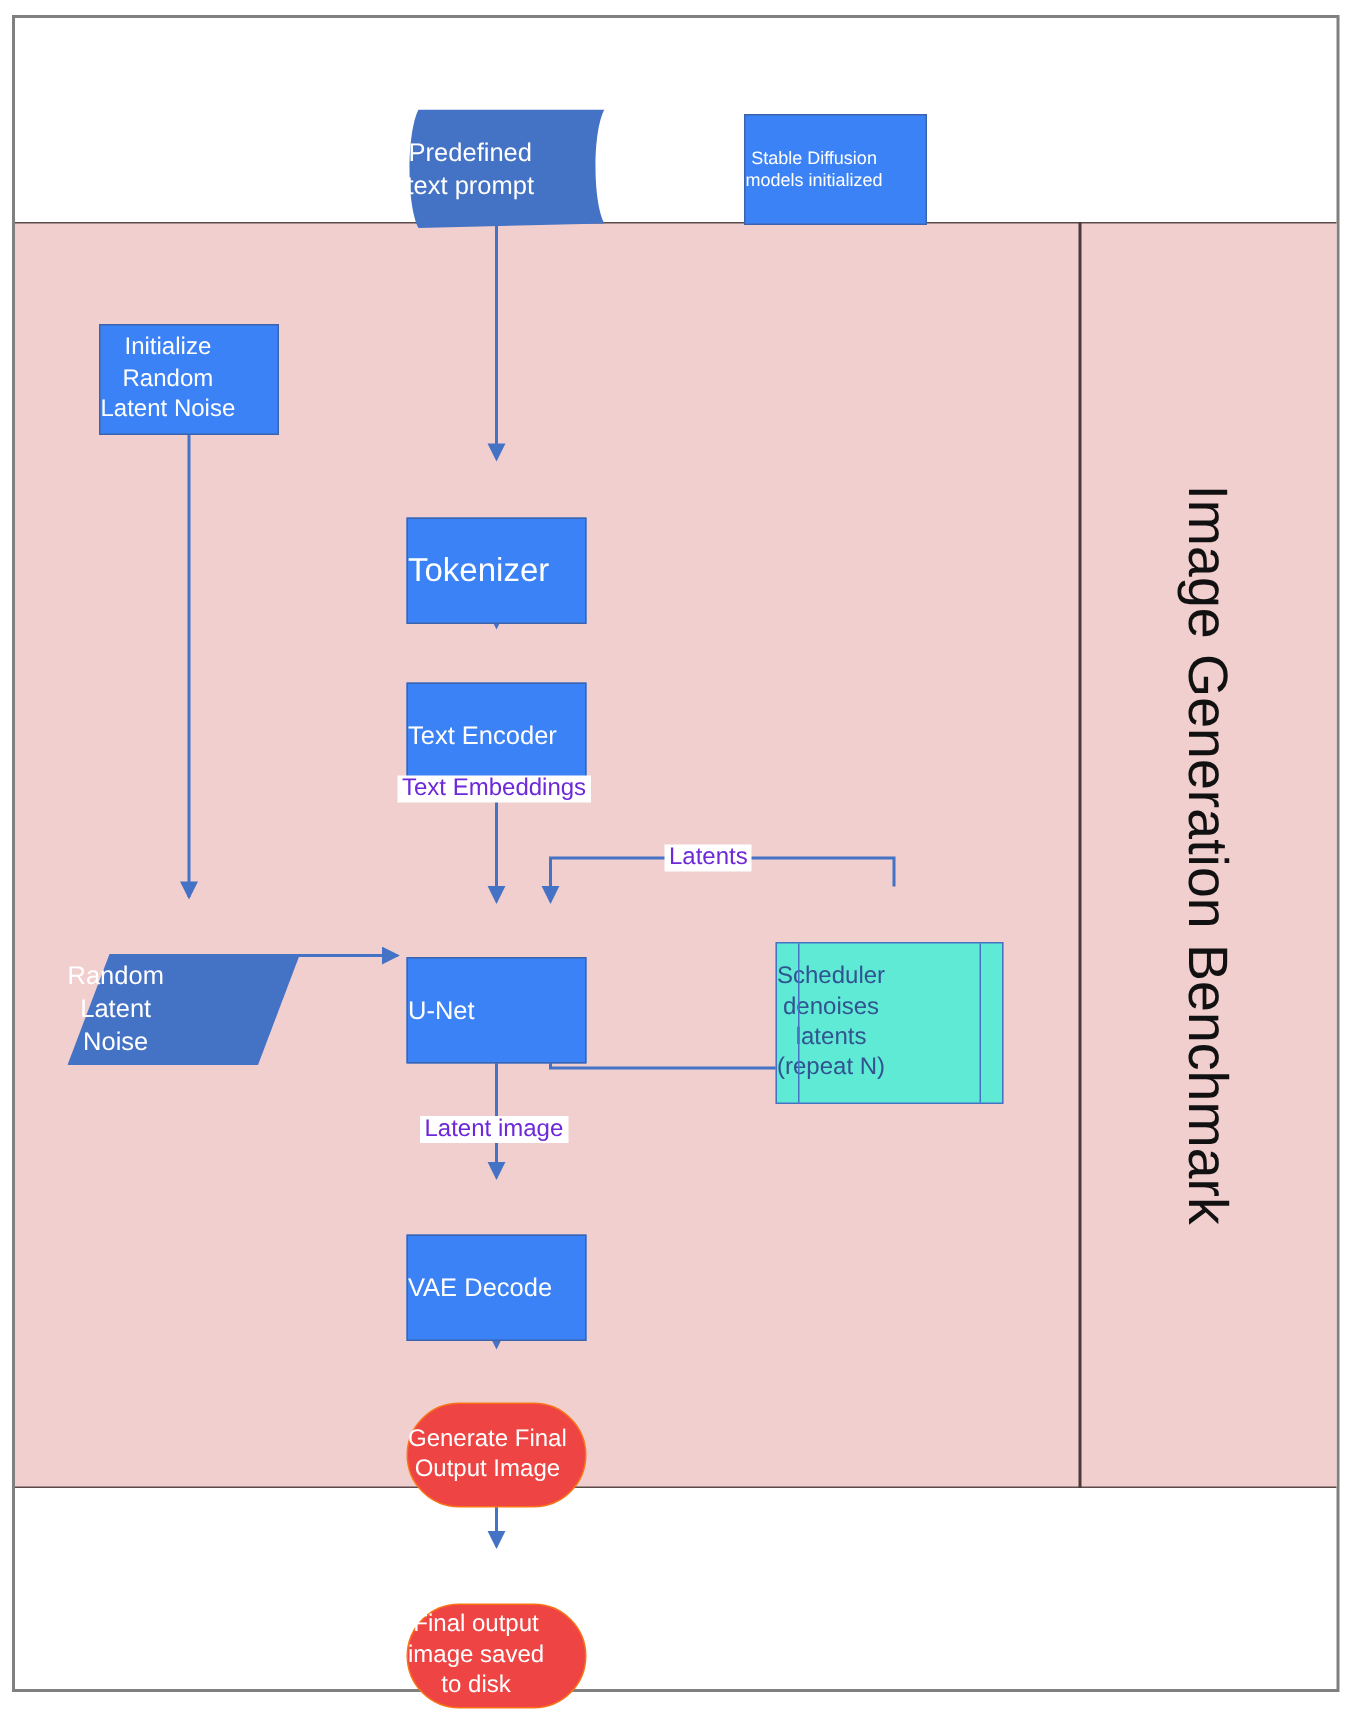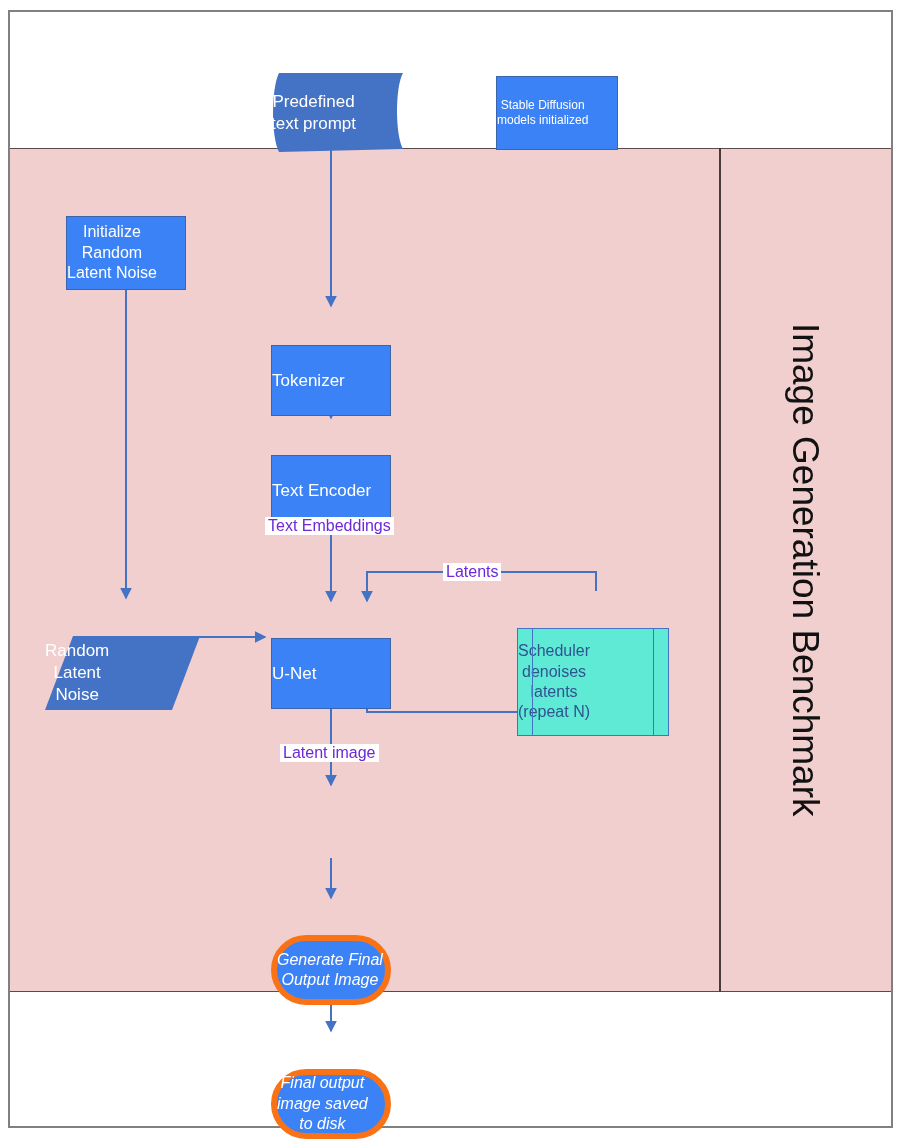--- a/index.html
+++ b/index.html
@@ -81,24 +81,23 @@
   .node-rect {
     background: #3b82f6;
     border: 1px solid #3c64ac;
   }
   .node-text {
     display: block;
     white-space: pre-line;
     line-height: 1.28;
   }
   .node-rounded {
-    background: #3b82f6;
-    border: 6px solid #f97316;
+    background: #ef4444;
+    border: 1px solid #f97316;
     border-radius: 40px;
-    font-style: italic;
   }
   
   .node-doc {
     background: transparent;
     border: none;
   }
   .node-doc svg {
     position: absolute;
     left: 0; top: 0;
   }
@@ -206,21 +205,21 @@
     <span class="node-text">Stable Diffusion
 models initialized</span>
   </div>
 
   <div class="node node-rect" style="left:66px; top:180px; width:120px; height:74px; font-size:16px;">
     <span class="node-text">Initialize
 Random
 Latent Noise</span>
   </div>
 
-  <div class="node node-rect" style="left:271px; top:309px; width:120px; height:71px; font-size:17px;">
+  <div class="node node-rect" style="left:271px; top:309px; width:120px; height:71px; font-size:22px;">
     <span class="node-text">Tokenizer</span>
   </div>
 
   <div class="node node-rect" style="left:271px; top:419px; width:120px; height:71px; font-size:17px;">
     <span class="node-text">Text Encoder</span>
   </div>
 
   <div class="node node-para" style="left:45px; top:600px; width:155px; height:74px; font-size:17px;">
     <svg width="155" height="74" viewBox="0 0 155 74">
       <path d="M28,0 L155,0 L127,74 L0,74 Z" fill="#4472C4"></path>
@@ -234,20 +233,23 @@
     <span class="node-text">U-Net</span>
   </div>
 
   <div class="node node-pproc" style="left:517px; top:592px; width:152px; height:108px; font-size:16px;">
     <span class="node-text">Scheduler
 denoises
 latents
 (repeat N)</span>
   </div>
 
+  <div class="node node-rect" style="left:271px; top:787px; width:120px; height:71px; font-size:17px;">
+    <span class="node-text">VAE  Decode</span>
+  </div>
 
   <div class="node node-rounded" style="left:271px; top:899px; width:120px; height:70px; font-size:16px;">
     <span class="node-text">Generate Final
 Output Image</span>
   </div>
 
   <div class="node node-rounded" style="left:271px; top:1033px; width:120px; height:70px; font-size:16px;">
     <span class="node-text">Final output
 image saved
 to disk</span>

